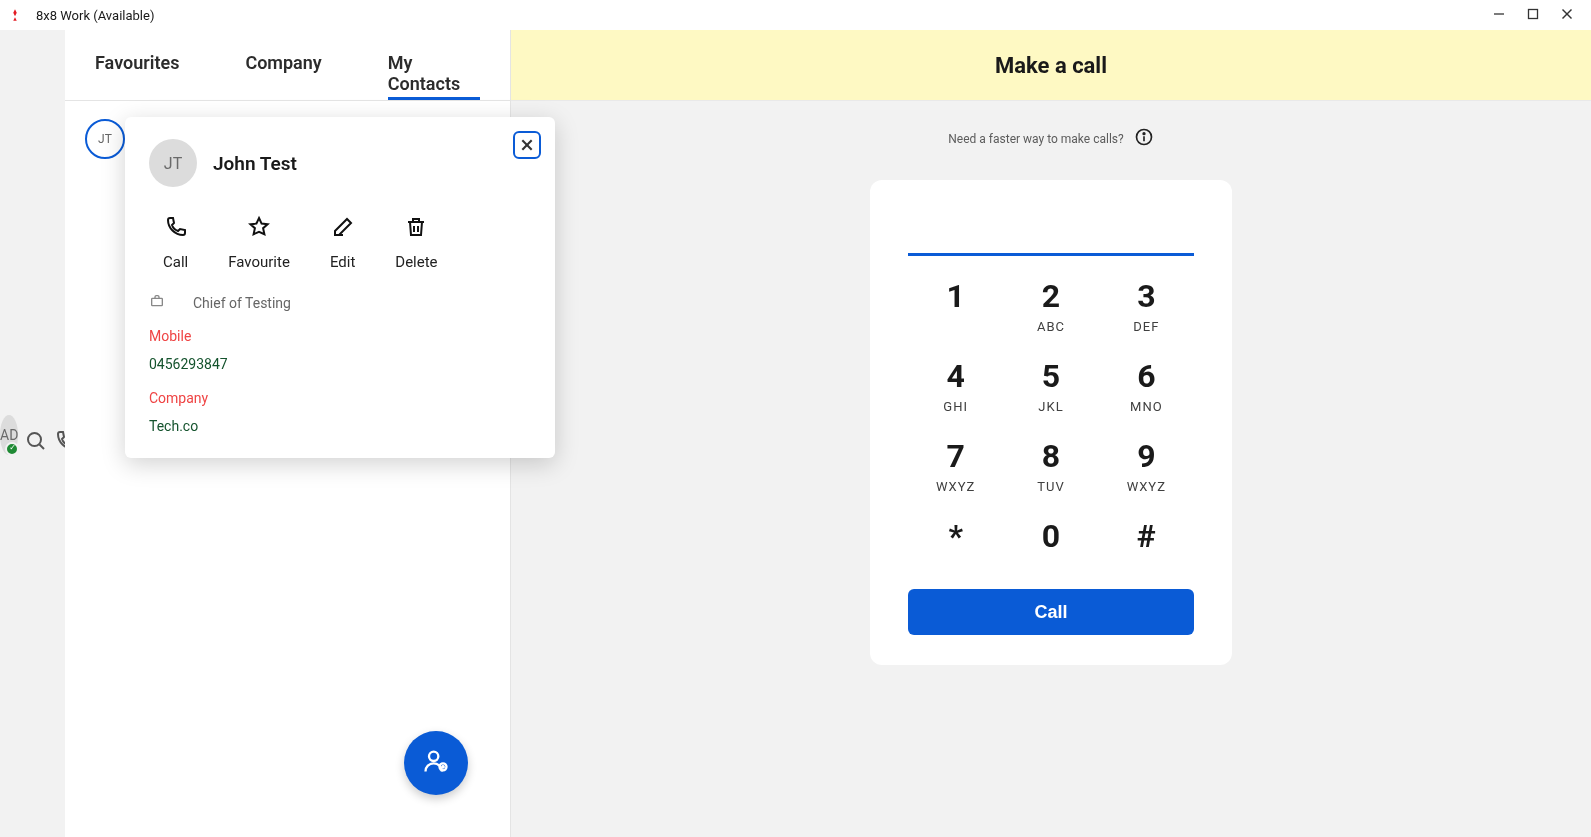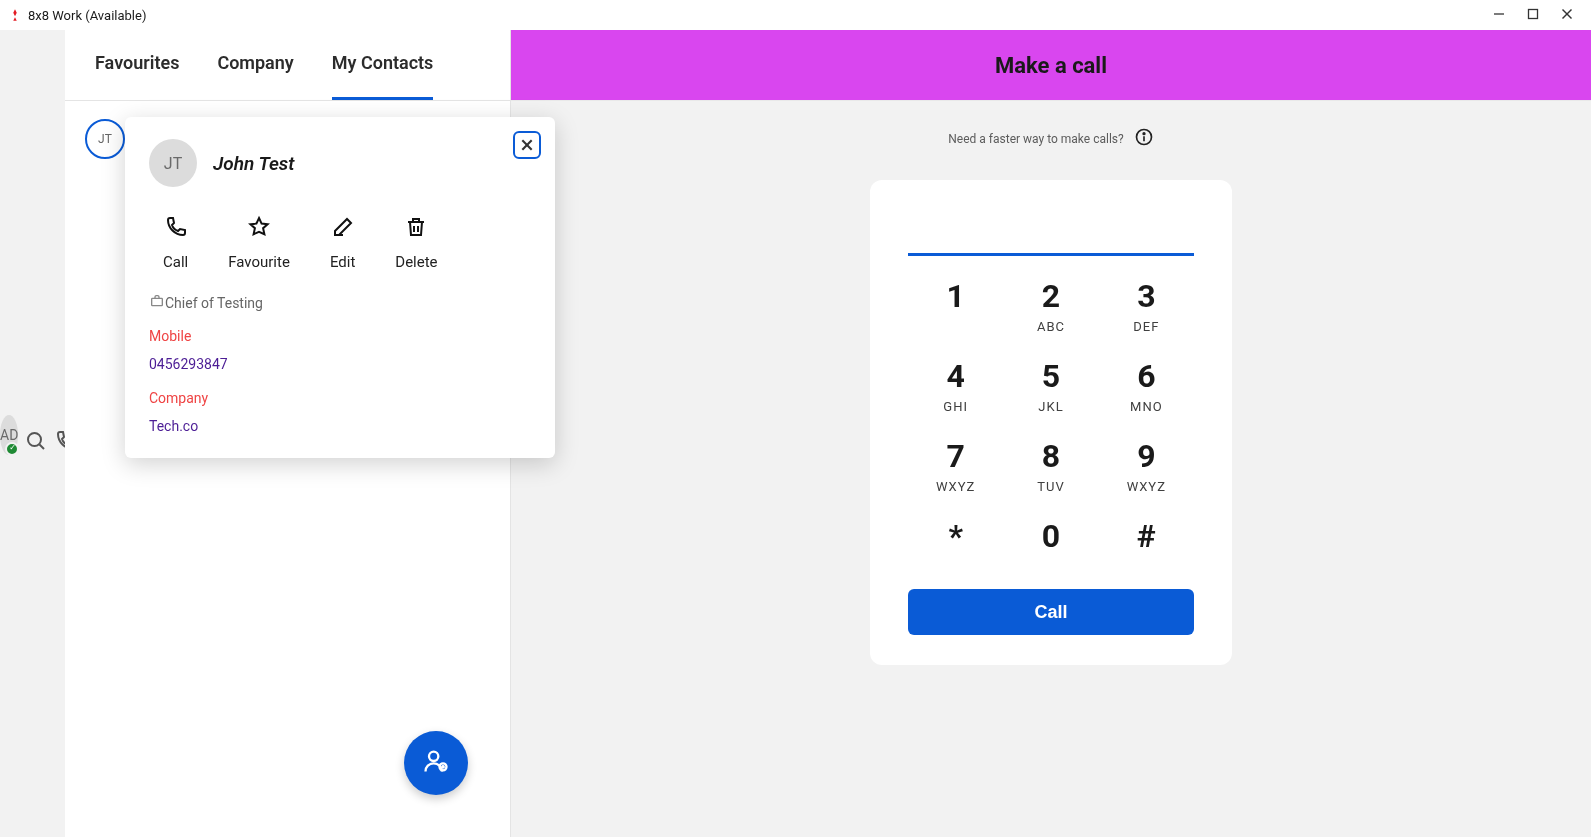--- a/index.html
+++ b/index.html
@@ -14,21 +14,21 @@
   
   .titlebar {
     height: 30px;
     display: flex;
     align-items: center;
     justify-content: space-between;
     padding: 0 12px 0 8px;
     background: #fff;
     font-size: 13px;
   }
-  .titlebar-left { display: flex; gap: 6px; }
+  .titlebar-left { display: flex; gap: 14px; }
   .titlebar-logo {
     width: 14px; height: 14px; color: #E31B23;
   }
   .win-controls { display: flex; gap: 22px; align-items: center; color: #333; margin-right:6px;}
   .win-controls span { font-size: 14px; cursor: default; }
 
   
   .app {
     display: flex;
     height: calc(837px - 30px);
@@ -70,21 +70,21 @@
   .mid {
     width: 446px;
     background: #fff;
     border-right: 1px solid #e4e4e4;
     position: relative;
     display: flex;
     flex-direction: column;
   }
   .tabs {
     display: flex;
-    gap: 38px;
+    gap: 66px;
     padding: 22px 30px 0 30px;
     border-bottom: 1px solid #e4e4e4;
     height: 71px;
   }
   .tab {
     font-size: 18px;
     font-weight: 600;
     color: #2c2c2c;
     padding-bottom: 18px;
     cursor: pointer;
@@ -114,48 +114,48 @@
     box-shadow: 0 6px 24px rgba(0,0,0,0.18);
     padding: 22px 24px 24px 24px;
     z-index:50;
   }
   .pop-header{ display:flex; align-items:center; gap:16px; }
   .pop-avatar{
     width:48px; height:48px; border-radius:50%; background:#dcdcdc;
     display:flex; align-items:center; justify-content:center;
     font-size:16px; color:#6a6a6a;
   }
-  .pop-name{ font-size:19px; font-weight:600;font-style:italic; }
+  .pop-name{ font-size:19px; font-weight:600; }
   .pop-close{
     position:absolute; top:14px; right:14px;
     width:28px; height:28px; border:2px solid #0a5bd6; border-radius:6px;
     display:flex; align-items:center; justify-content:center; color:#333;
     cursor:pointer;
   }
   .pop-actions{
     display:flex; gap:40px; margin:28px 0 22px 14px;
   }
   .pop-act{
     display:flex; flex-direction:column; align-items:center; gap:10px;
     font-size:15px; color:#222; cursor:pointer;
   }
   .pop-act svg{ width:24px; height:24px; color:#111;}
   .pop-field{ margin-top:10px; font-size:14px;}
   .pop-field .lbl{ color:#ef4444; margin-bottom:2px;}
-  .pop-field .val{ color:#4c1d95;margin-top:12px; }
-  .job-row{ display:flex; align-items:center; gap:0; color:#666; font-size:14px; margin-bottom:16px;}
+  .pop-field .val{ color:#14532d;margin-top:12px; }
+  .job-row{ display:flex; align-items:center; gap:28px; color:#666; font-size:14px; margin-bottom:16px;}
   .job-row svg{ width:16px; height:16px; color:#888;}
 
   
   .right {
     flex:1; background:#f2f2f2;
     display:flex; flex-direction:column; align-items:center;
   }
   .right-header{
-    width:100%; background:#d946ef; border-bottom:1px solid #e9e9e9;
+    width:100%; background:#fef9c3; border-bottom:1px solid #e9e9e9;
     height:71px; display:flex; align-items:center; justify-content:center;
   }
   .right-title{ font-size:22px; font-weight:700; }
   .hint-row{
     margin-top:26px; display:flex; align-items:center; gap:10px;
     color:#5c5c5c; font-size:12px;
   }
   .hint-row svg{ width:20px; height:20px; color:#222;}
   .dialer-card{
     margin-top:30px; background:#fff; border-radius:12px;

